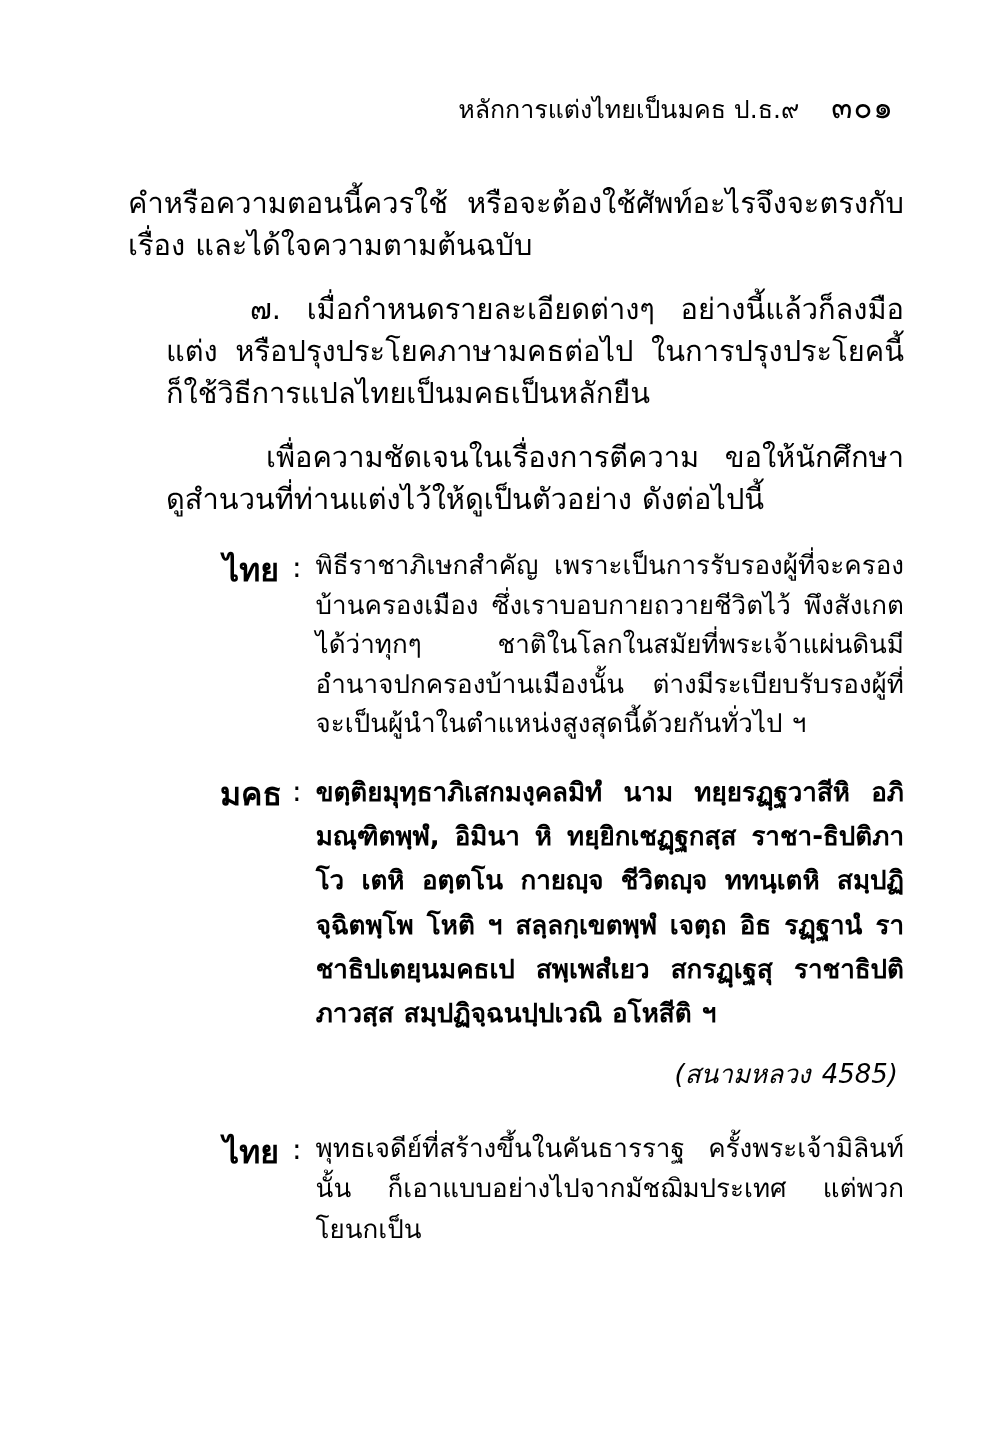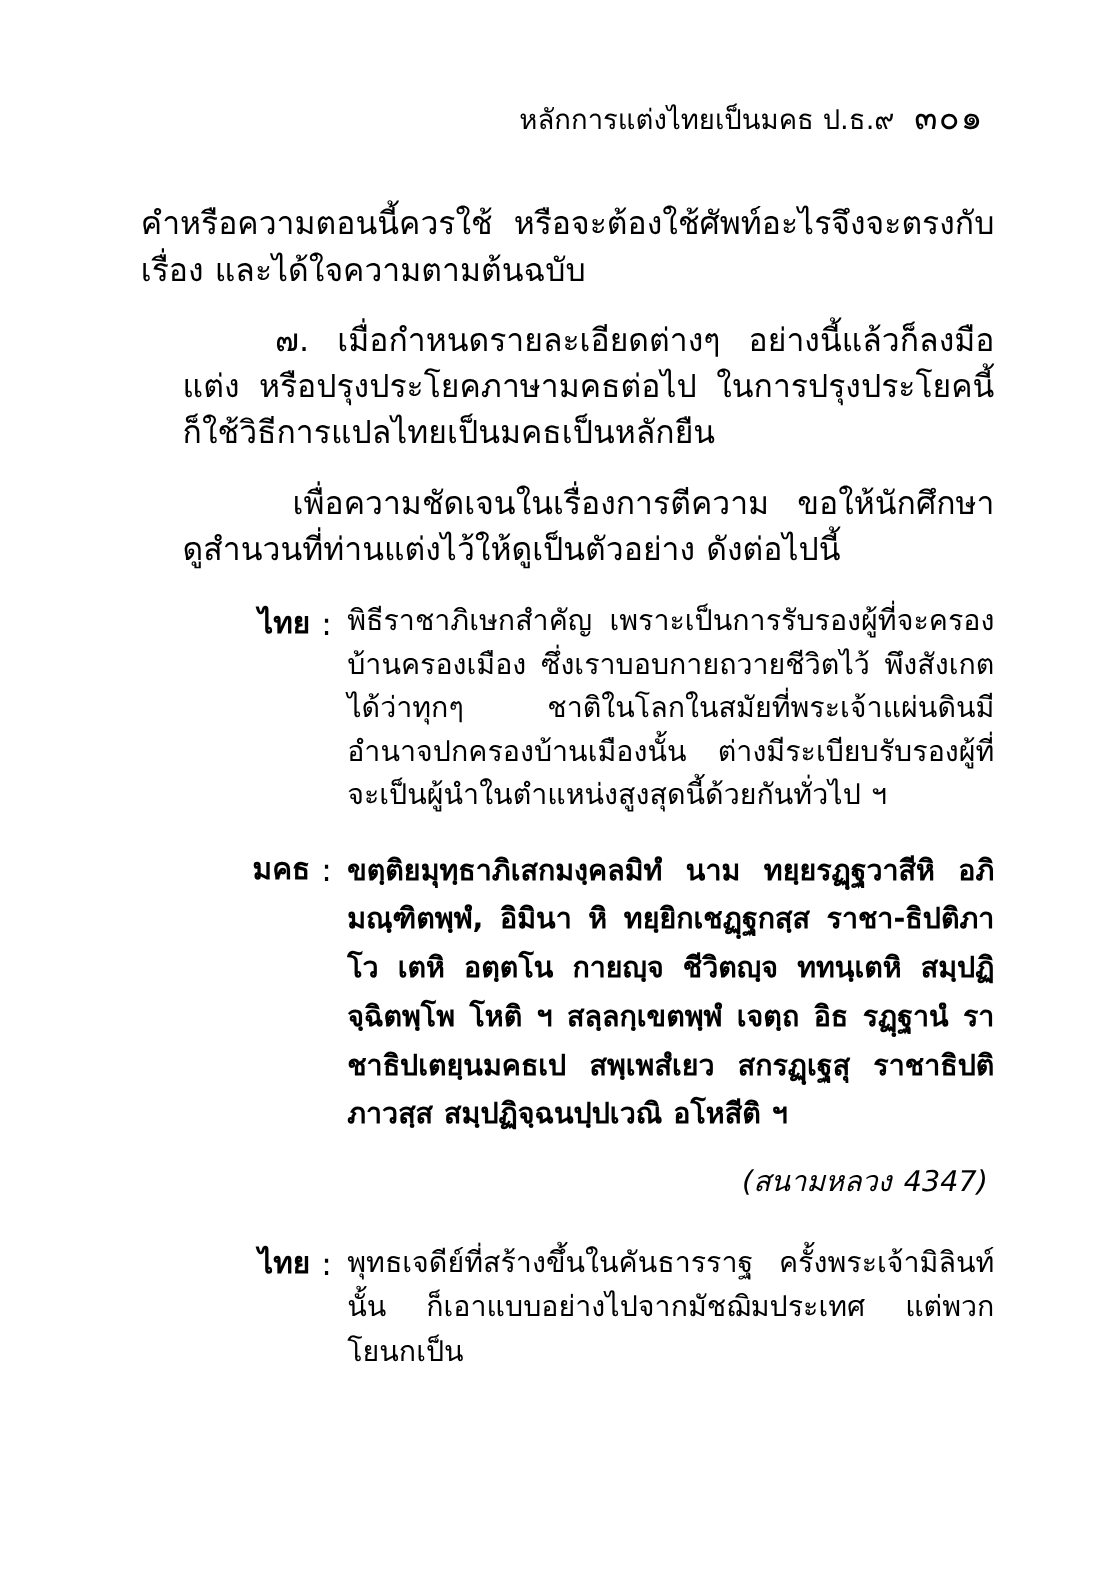--- a/index.html
+++ b/index.html
@@ -33,20 +33,21 @@
     margin-top: 18px;
     margin-right: 10px;
   }
   .running-head .rh-title {
     font-size: 25px;
     letter-spacing: 0px;
   }
   .running-head .rh-page {
     font-size: 31px;
     letter-spacing: 1px;
+    margin-left: 14px;
   }
 
   
   .body {
     margin-top: 58px;
   }
   p.para {
     font-size: 29px;
     line-height: 1.45;
     margin: 0 0 0 0;
@@ -68,24 +69,24 @@
   
   .example {
     display: flex;
     align-items: flex-start;
     margin-top: 26px;
     padding-left: 92px;
   }
   .example .label {
     flex: 0 0 auto;
     font-weight: bold;
-    font-size: 27px;
+    font-size: 32px;
     line-height: 1.52;
     min-width: 62px;
-    text-align: right;
+    text-align: center;
   }
   .example .colon {
     flex: 0 0 auto;
     font-size: 28.5px;
     line-height: 1.52;
     padding: 0 14px 0 10px;
   }
   .example .content {
     flex: 1 1 auto;
     font-size: 26px;
@@ -136,21 +137,21 @@
       <span class="colon">:</span>
       <span class="content">พิธีราชาภิเษกสำคัญ  เพราะเป็นการรับรองผู้ที่จะครองบ้านครองเมือง     ซึ่งเราบอบกายถวายชีวิตไว้     พึงสังเกตได้ว่าทุกๆ  ชาติในโลกในสมัยที่พระเจ้าแผ่นดินมีอำนาจปกครองบ้านเมืองนั้น   ต่างมีระเบียบรับรองผู้ที่จะเป็นผู้นำในตำแหน่งสูงสุดนี้ด้วยกันทั่วไป ฯ</span>
     </div>
 
     <div class="example pali">
       <span class="label">มคธ</span>
       <span class="colon">:</span>
       <span class="content">ขตฺติยมุทฺธาภิเสกมงฺคลมิทํ  นาม  ทยฺยรฏฺฐวาสีหิ อภิมณฺฑิตพฺพํ, อิมินา  หิ  ทยฺยิกเชฏฺฐกสฺส   ราชา-ธิปติภาโว  เตหิ  อตฺตโน  กายญฺจ   ชีวิตญฺจ   ททนฺเตหิ สมฺปฏิจฺฉิตพฺโพ  โหติ ฯ  สลฺลกฺเขตพฺพํ   เจตฺถ   อิธ รฏฺฐานํ   ราชาธิปเตยฺนมคธเป  สพฺเพสํเยว  สกรฏฺเฐสุ ราชาธิปติภาวสฺส  สมฺปฏิจฺฉนปฺปเวณิ  อโหสีติ ฯ</span>
     </div>
 
-    <div class="source-line">(สนามหลวง  4347)</div>
+    <div class="source-line">(สนามหลวง  4585)</div>
 
     <div class="example thai2">
       <span class="label">ไทย</span>
       <span class="colon">:</span>
       <span class="content">พุทธเจดีย์ที่สร้างขึ้นในคันธารราฐ  ครั้งพระเจ้ามิลินท์นั้น ก็เอาแบบอย่างไปจากมัชฌิมประเทศ  แต่พวกโยนกเป็น</span>
     </div>
 
   </div>
 </div>
 

